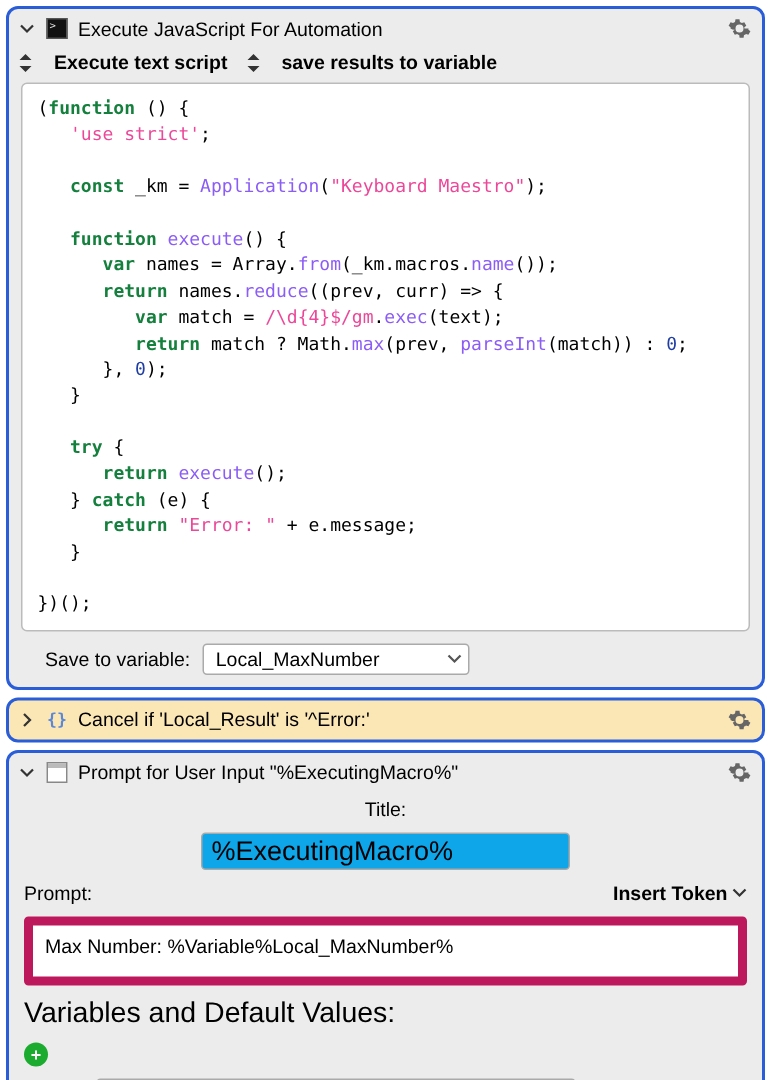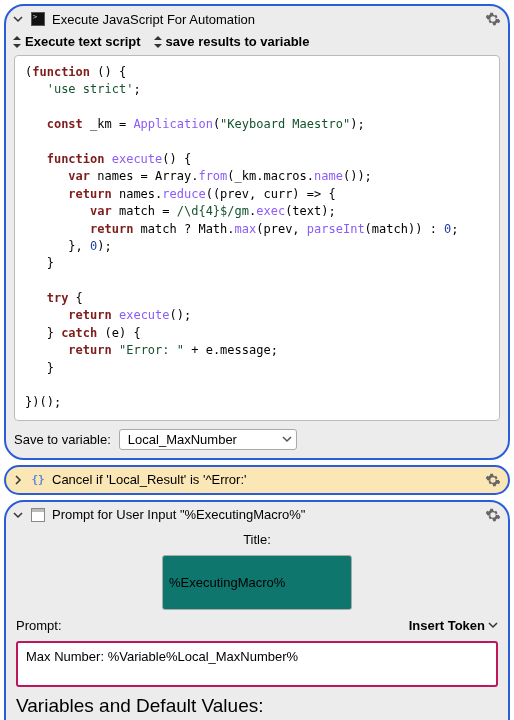--- a/index.html
+++ b/index.html
@@ -7,21 +7,21 @@
     margin: 0;
     padding: 4px;
     font-family: -apple-system, BlinkMacSystemFont, "Helvetica Neue", sans-serif;
     font-size: 13px;
     background: #fff;
     width: 514px;
     color: #000;
   }
   .action-block {
     border: 2px solid #2a5dd8;
-    border-radius: 20px;
+    border-radius: 8px;
     background: #ececec;
     margin-bottom: 5px;
   }
   .action-block.abort {
     background: #fbe6b5;
   }
   .action-header {
     display: flex;
     align-items: center;
     padding: 4px 6px;
@@ -59,44 +59,44 @@
   .subheader {
     padding: 2px 6px 6px 6px;
     display: flex;
     gap: 12px;
     font-size: 13px;
     font-weight: 600;
   }
   .sortopt {
     display: flex;
     align-items: center;
-    gap: 3px;
+    gap: 14px;
   }
   .code-area {
     background: #fff;
     border: 1px solid #bbb;
     border-radius: 4px;
     margin: 0 8px 8px 8px;
     padding: 8px 10px;
     font-family: Menlo, Monaco, Consolas, monospace;
     font-size: 12px;
     line-height: 1.45;
     white-space: pre;
     overflow: auto;
   }
-  .kw { color: #7f1d1d; font-weight: 600; }
-  .str { color: #14532d; }
+  .kw { color: #15803d; font-weight: 600; }
+  .str { color: #ec4899; }
   .num { color: #1f3da3; }
   .fn { color: #8b5cf6; }
   .op { color: #000; }
   .save-row {
     display: flex;
     align-items: center;
     gap: 8px;
-    padding: 0 8px 8px 8px;
+    padding: 0 8px 8px 24px;
     font-size: 13px;
   }
   .save-input-wrap {
     display:flex;
     align-items:center;
     border:1px solid #aaa;
     border-radius:3px;
     background:#fff;
     padding: 1px 4px 1px 6px;
     gap:16px;
@@ -120,40 +120,40 @@
     gap:8px;
     flex-direction:column;
   }
   .row-label {
     flex-shrink:0;
   }
   .text-input {
     flex:1;
     border:1px solid #aaa;
     border-radius:3px;
-    padding:19px 6px;
-    font-size:13px;
-    background:#0f766e;
+    padding:1px 6px;
+    font-size:18px;
+    background:#0ea5e9;
   }
   .prompt-row {
     display:flex;
     justify-content:space-between;
     align-items:center;
   }
   .insert-token {
     font-weight:600;
     display:flex;
     align-items:center;
     gap:3px;
     cursor:pointer;
     margin-left:36px;
   }
   .textarea {
     width:100%;
-    border:2px solid #be185d;
+    border:6px solid #be185d;
     border-radius:3px;
     background:#fff;
     padding:6px 8px;
     font-size:13px;
     min-height: 46px;
   }
   .section-label {
     font-size:19px;
   }
   .green-plus, .red-minus {

